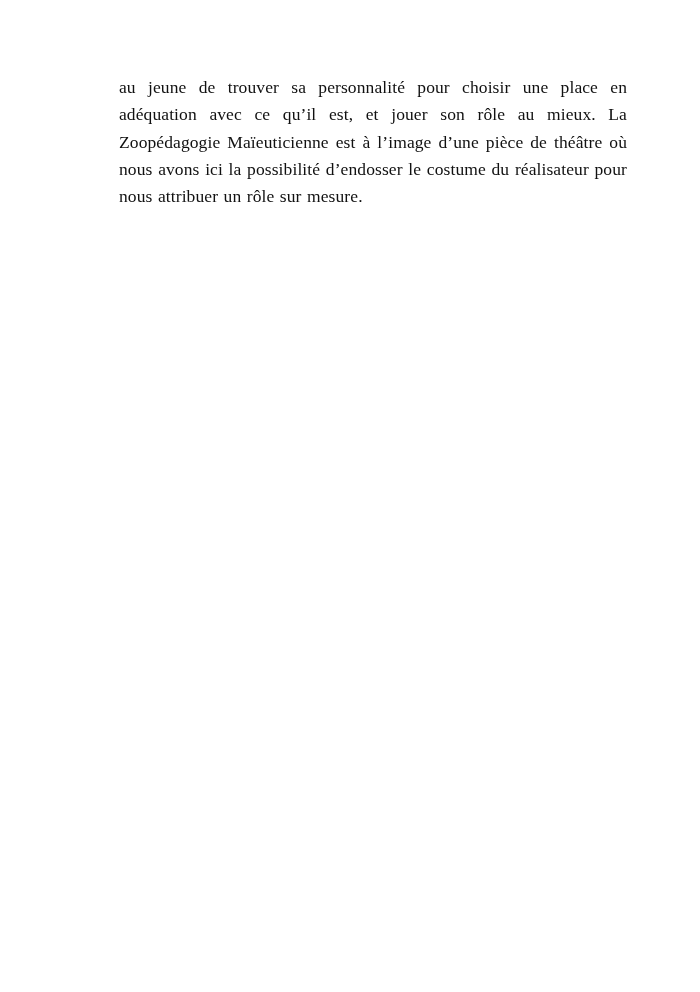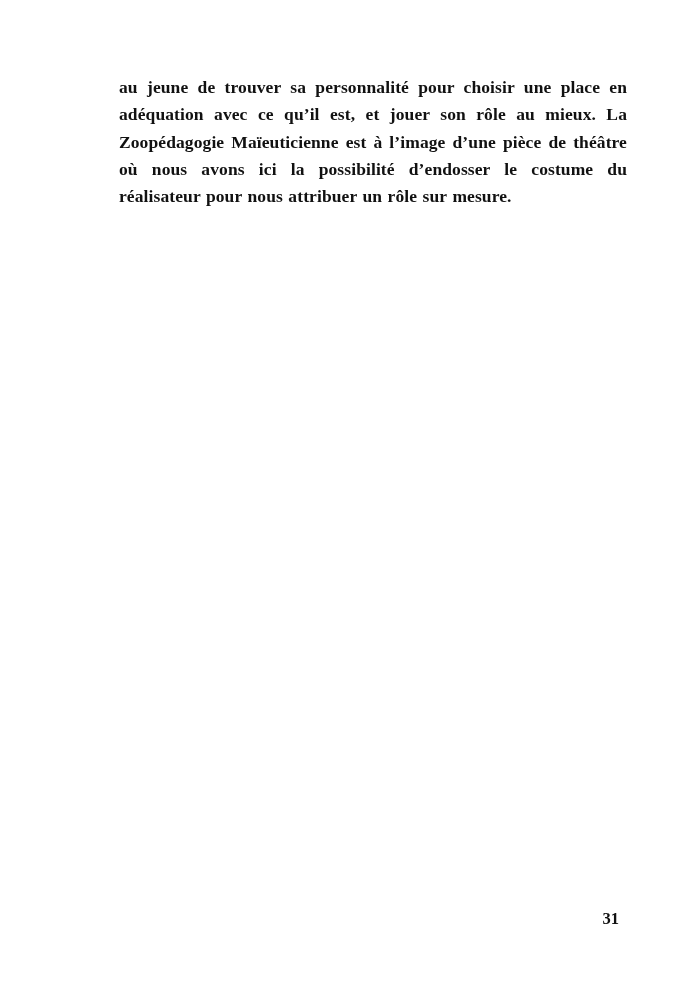--- a/index.html
+++ b/index.html
@@ -8,21 +8,20 @@
     background: #ffffff;
   }
   .page {
     position: relative;
     width: 700px;
     height: 992px;
     background: #ffffff;
     font-family: "Liberation Serif", "DejaVu Serif", serif;
     color: #111111;
     overflow: hidden;
-    font-weight: bold;
   }
   .body-text {
     position: absolute;
     left: 119px;
     top: 74px;
     width: 508px;
     font-size: 17.5px;
     line-height: 27.3px;
     text-align: justify;
     text-justify: inter-word;
@@ -41,14 +40,13 @@
     padding-right: 8px;
     box-sizing: border-box;
     margin: 0;
   }
 </style>
 </head>
 <body>
 
 <div class="page">
   <p class="body-text">au jeune de trouver sa personnalité pour choisir une place en adéquation avec ce qu’il est, et jouer son rôle au mieux. La Zoopédagogie Maïeuticienne est à l’image d’une pièce de théâtre où nous avons ici la possibilité d’endosser le costume du réalisateur pour nous attribuer un rôle sur mesure.</p>
-  <div class="page-number">31</div>
 </div>
 
 </body></html>

